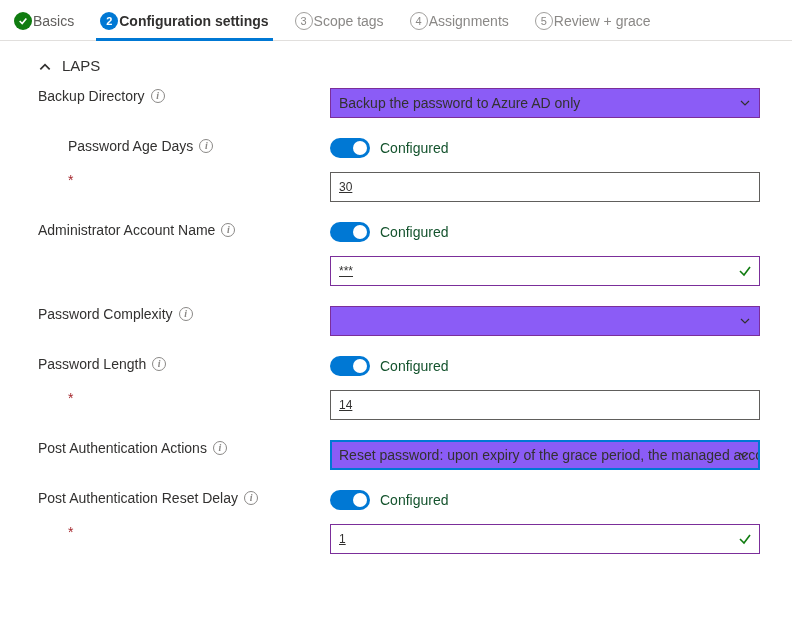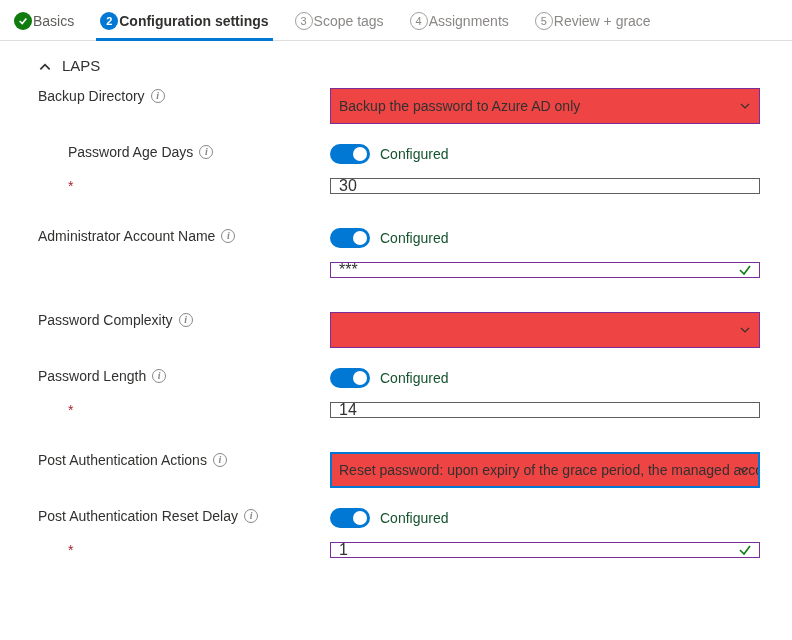--- a/index.html
+++ b/index.html
@@ -18,25 +18,25 @@
   .sec-head { display:flex; align-items:flex-end; gap:10px; font-weight:400; font-size:15px; margin-bottom:14px; cursor:pointer;}
   .chev { width:14px; height:14px; }
   .row { display:flex; align-items:flex-start; margin-bottom:4px; min-height:30px;gap:16px;}
   .row.spaced { margin-top:20px; }
   .lblcol { width:276px; display:flex; align-items:center; gap:6px; color:#323130; font-size:14px; }
   .lblcol.sub { padding-left:30px; }
   .lblcol.req { padding-left:30px; color:#a4262c; font-size:14px; }
   .info-ico { width:14px; height:14px; border:1px solid #8a8886; border-radius:50%; display:inline-flex; align-items:center; justify-content:center; font-size:10px; color:#8a8886; font-style:italic; font-family:Georgia,serif; line-height:1; font-weight:bold;}
   .ctrlcol { flex:1; max-width:430px; display:flex; align-items:center; gap:10px; position:relative;}
   
-  .sel { width:100%; height:36px; border:1px solid #7b2e9a; background:#ef4444; padding:0 28px 0 8px; font-size:14px; color:#323130; display:flex; align-items:center; position:relative; cursor:pointer; white-space:nowrap; overflow:hidden; text-overflow:ellipsis;}
+  .sel { width:100%; height:30px; border:1px solid #7b2e9a; background:#8b5cf6; padding:0 28px 0 8px; font-size:14px; color:#323130; display:flex; align-items:center; position:relative; cursor:pointer; white-space:nowrap; overflow:hidden; text-overflow:ellipsis;}
   .sel.focus { border:2px solid #0078d4; padding:0 27px 0 7px; }
   .sel .caret { position:absolute; right:8px; top:50%; transform:translateY(-50%); }
   
-  .txt { width:100%; height:16px; border:1px solid #605e5c; padding:0 8px; font-size:16px; color:#323130; outline:none; }
+  .txt { width:100%; height:30px; border:1px solid #605e5c; padding:0 8px; font-size:12px; color:#323130; outline:none;text-decoration:underline; }
   .txt.purple { border-color:#7b2e9a; padding-right:28px;}
   .check-ico { position:absolute; right:8px; top:50%; transform:translateY(-50%); color:#107c10; }
   
   .toggle { width:40px; height:20px; border-radius:10px; background:#0078d4; position:relative; cursor:pointer; flex-shrink:0;}
   .toggle .knob { position:absolute; right:3px; top:3px; width:14px; height:14px; background:#fff; border-radius:50%; }
   .tog-label { font-size:14px; color:#14532d; }
   svg { display:block; }
 </style>
 </head>
 <body>

